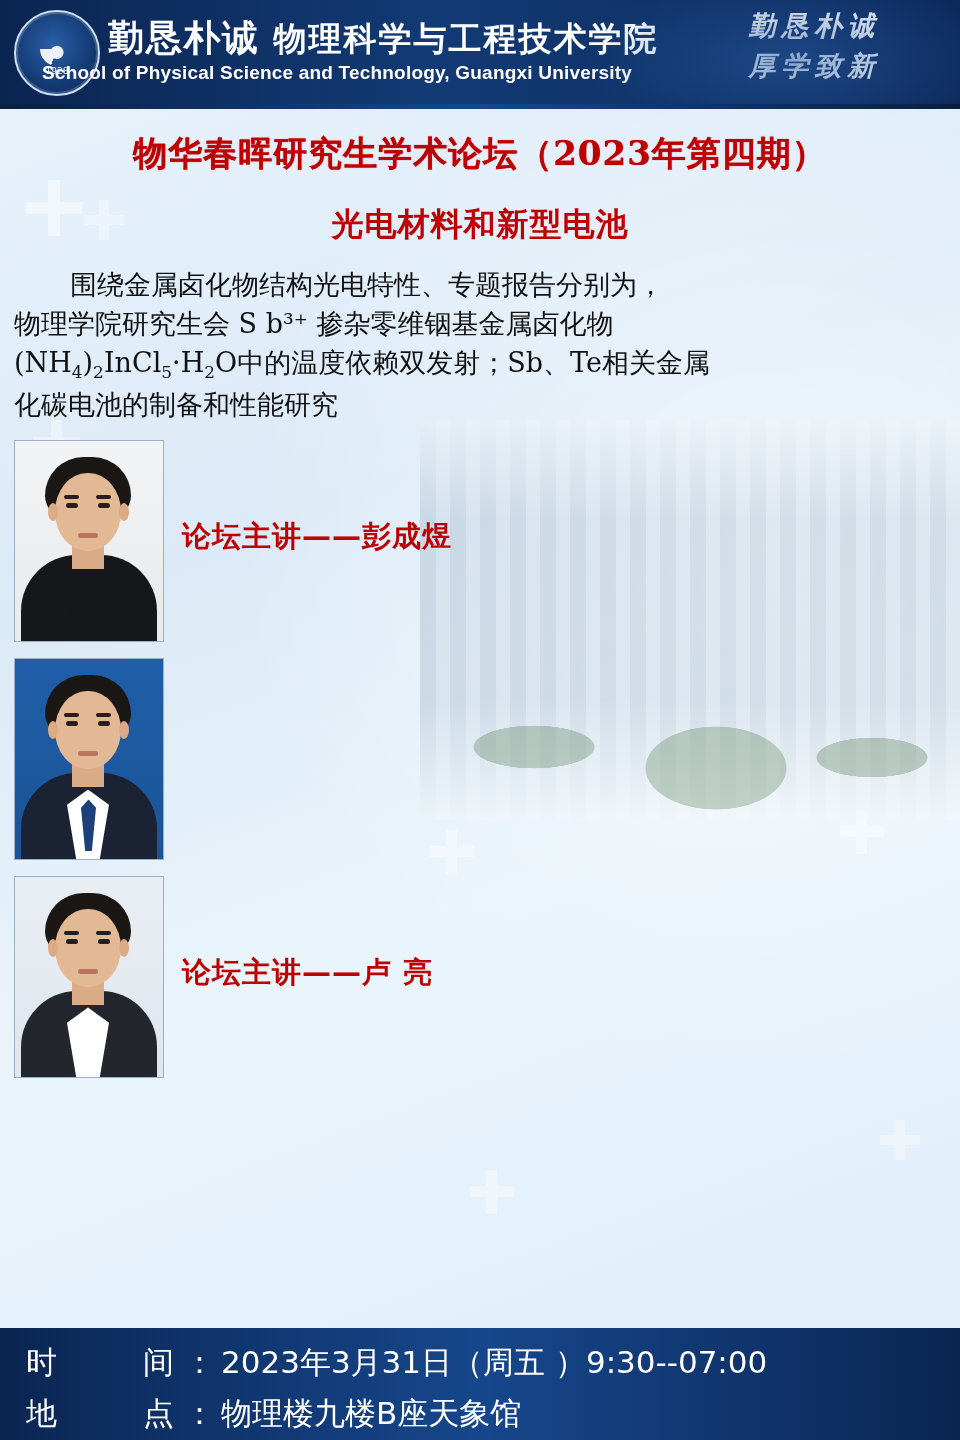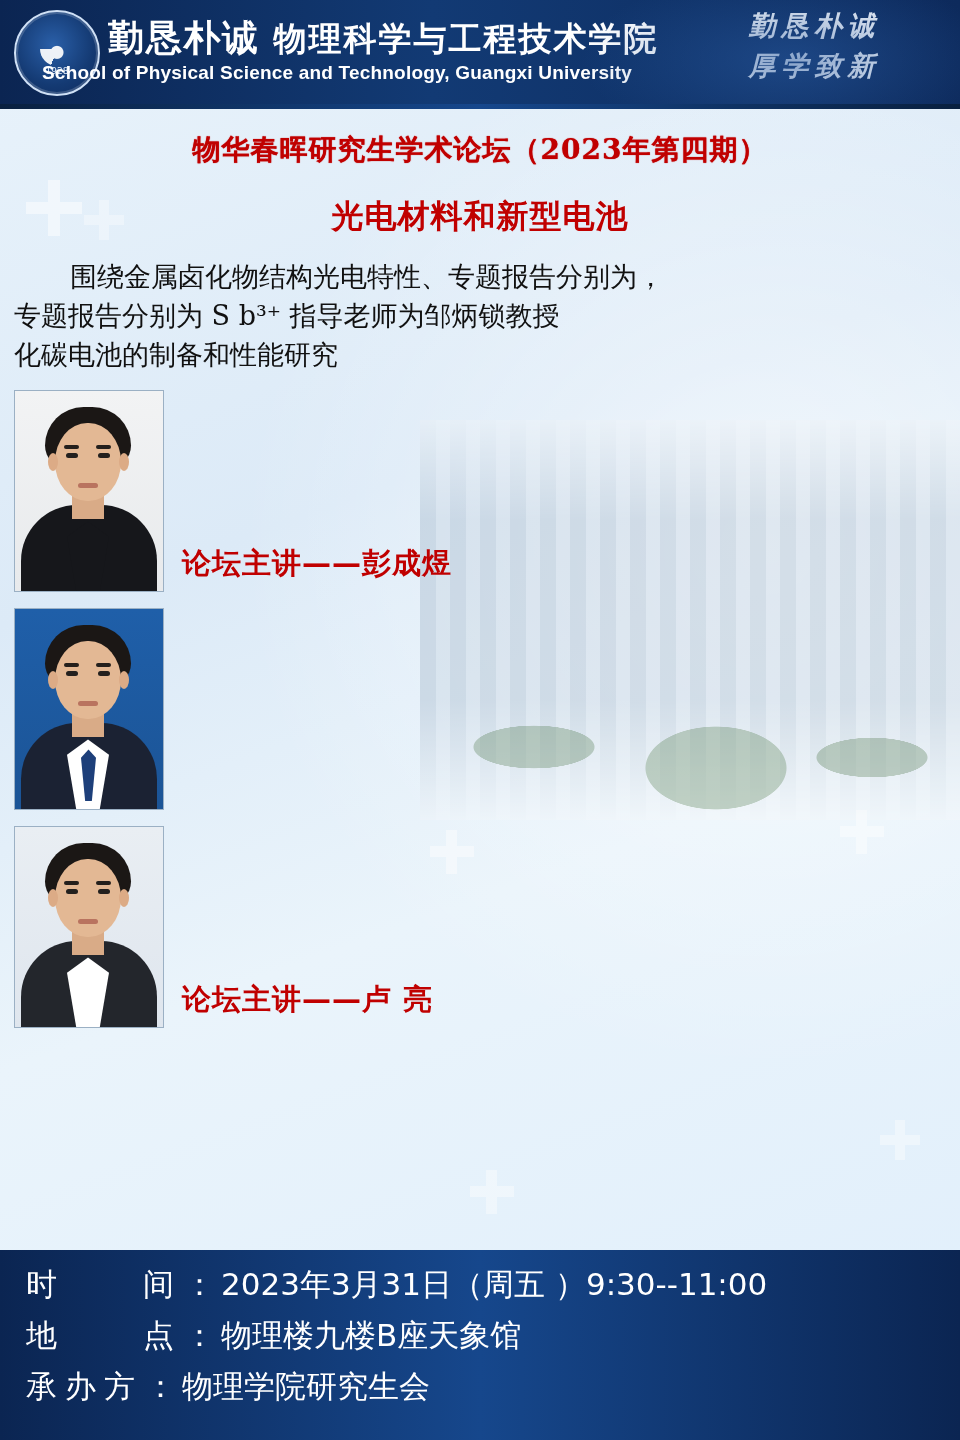--- a/index.html
+++ b/index.html
@@ -78,21 +78,21 @@
     position:absolute;right:10px;top:600px;width:520px;height:210px;opacity:.28;
     background:radial-gradient(ellipse at 20% 70%, #3f6b3a 0 60px, rgba(63,107,58,0) 61px),
                radial-gradient(ellipse at 55% 80%, #44713c 0 70px, rgba(68,113,60,0) 71px),
                radial-gradient(ellipse at 85% 75%, #3d6837 0 55px, rgba(61,104,55,0) 56px);
     pointer-events:none;
   }
 
   
   .forum-title{
     position:relative;margin:22px 0 0 0;text-align:center;
-    font-family:"DejaVu Serif", serif;font-weight:bold;font-size:28px;color:#c00000;
+    font-family:"DejaVu Serif", serif;font-weight:bold;font-size:34px;color:#c00000;
     letter-spacing:1px;
     text-shadow:0 0 1px #c00000;
   }
   .talk-title{
     position:relative;margin:26px 0 0 0;text-align:center;
     font-family:"DejaVu Sans", sans-serif;font-weight:bold;font-size:32px;color:#c00000;
     letter-spacing:1px;
   }
   
   .abstract{
@@ -100,21 +100,21 @@
     font-family:"DejaVu Serif", serif;font-size:27px;color:#111;line-height:1.45;
     text-align:justify;
   }
   .abstract p{margin:0;}
   .abstract .ln{display:block;}
   .abstract .just{display:flex;justify-content:space-between;}
   .sub{font-size:17px;vertical-align:sub;}
 
   
   .speaker{
-    position:relative;display:flex;align-items:flex-end;margin:16px 16px 0 14px;
+    position:relative;display:flex;align-items:center;margin:16px 16px 0 14px;
   }
   .photo{
     width:148px;height:200px;flex:0 0 148px;margin-right:18px;border:1px solid #9bb0c4;
     position:relative;overflow:hidden;
   }
   .photo .bg{position:absolute;inset:0;}
   .photo.p1 .bg{background:linear-gradient(180deg,#f2f3f4 0%,#e8eaec 100%);}
   .photo.p2 .bg{background:linear-gradient(180deg,#1f5fa9 0%,#1b5496 100%);}
   .photo.p3 .bg{background:linear-gradient(180deg,#e9eef3 0%,#dfe6ee 100%);}
   .photo .hair{
@@ -141,21 +141,21 @@
   .sp-text{flex:1;}
   .sp-name{
     font-family:"DejaVu Sans", sans-serif;font-weight:bold;font-size:29px;color:#c00000;margin:0 0 8px 0;letter-spacing:1px;
   }
   .sp-bio{
     font-family:"DejaVu Serif", serif;font-size:25px;color:#111;line-height:1.55;text-align:justify;margin:0;
   }
 
   
   .footer{
-    position:absolute;left:0;bottom:0;width:100%;height:190px;
+    position:absolute;left:0;bottom:0;width:100%;height:112px;
     background:linear-gradient(90deg,#0b2552 0%, #16478c 50%, #0b2552 100%);
     color:#ffffff;
     font-family:"DejaVu Sans", sans-serif;
     padding:14px 0 0 0;box-sizing:border-box;
   }
   .f-row{display:flex;align-items:baseline;font-size:31px;margin:0 0 9px 26px;white-space:nowrap;}
   .f-label{letter-spacing:8px;margin-right:2px;}
   .f-colon{margin-right:6px;}
   .f-val{letter-spacing:0px;}
 </style>
@@ -215,22 +215,25 @@
   </div>
   <div class="hdr-rule"></div>
 
   <div class="forum-title">物华春晖研究生学术论坛（2023年第四期）</div>
   <div class="talk-title">光电材料和新型电池</div>
 
   <div class="abstract">
     <p>
       <span class="ln" style="text-indent:56px;display:block;"><span>围绕金属卤化物结构光电特性、专题报告分别为，</span></span>
       <span class="ln just">
-          <span>专题报告分别为 S b³⁺ 指导老师为邹炳锁教授</span>
+          <span>物理学院研究生会 S b³⁺ 掺杂零维铟基金属卤化物</span>
         </span>
+      <span class="ln">
+        <span>(NH</span><span class="sub">4</span><span>)</span><span class="sub">2</span><span>InCl</span><span class="sub">5</span><span>·H</span><span class="sub">2</span><span>O中的温度依赖双发射；Sb、Te相关金属</span>
+      </span>
       <span class="ln">化碳电池的制备和性能研究</span>
     </p>
   </div>
 
   <div class="speaker">
     <div class="photo p1">
       <div class="bg"></div>
         <div class="body"></div>
         <div class="shirt"></div>
       <div class="neck"></div>
@@ -290,21 +293,21 @@
       <div class="sp-name">
         <span>论坛主讲——</span><span>卢 亮</span>
       </div>
     </div>
   </div>
 
   <div class="footer">
     <div class="f-row">
       <span class="f-label">时　　间</span>
       <span class="f-colon">：</span>
-      <span class="f-val">2023年3月31日（周五 ）9:30--11:00</span>
+      <span class="f-val">2023年3月31日（周五 ）9:30--07:00</span>
     </div>
     <div class="f-row">
       <span class="f-label">地　　点</span>
       <span class="f-colon">：</span>
       <span class="f-val">物理楼九楼B座天象馆</span>
     </div>
     <div class="f-row">
       <span class="f-label">承办方</span>
       <span class="f-colon">：</span>
       <span class="f-val">物理学院研究生会</span>

